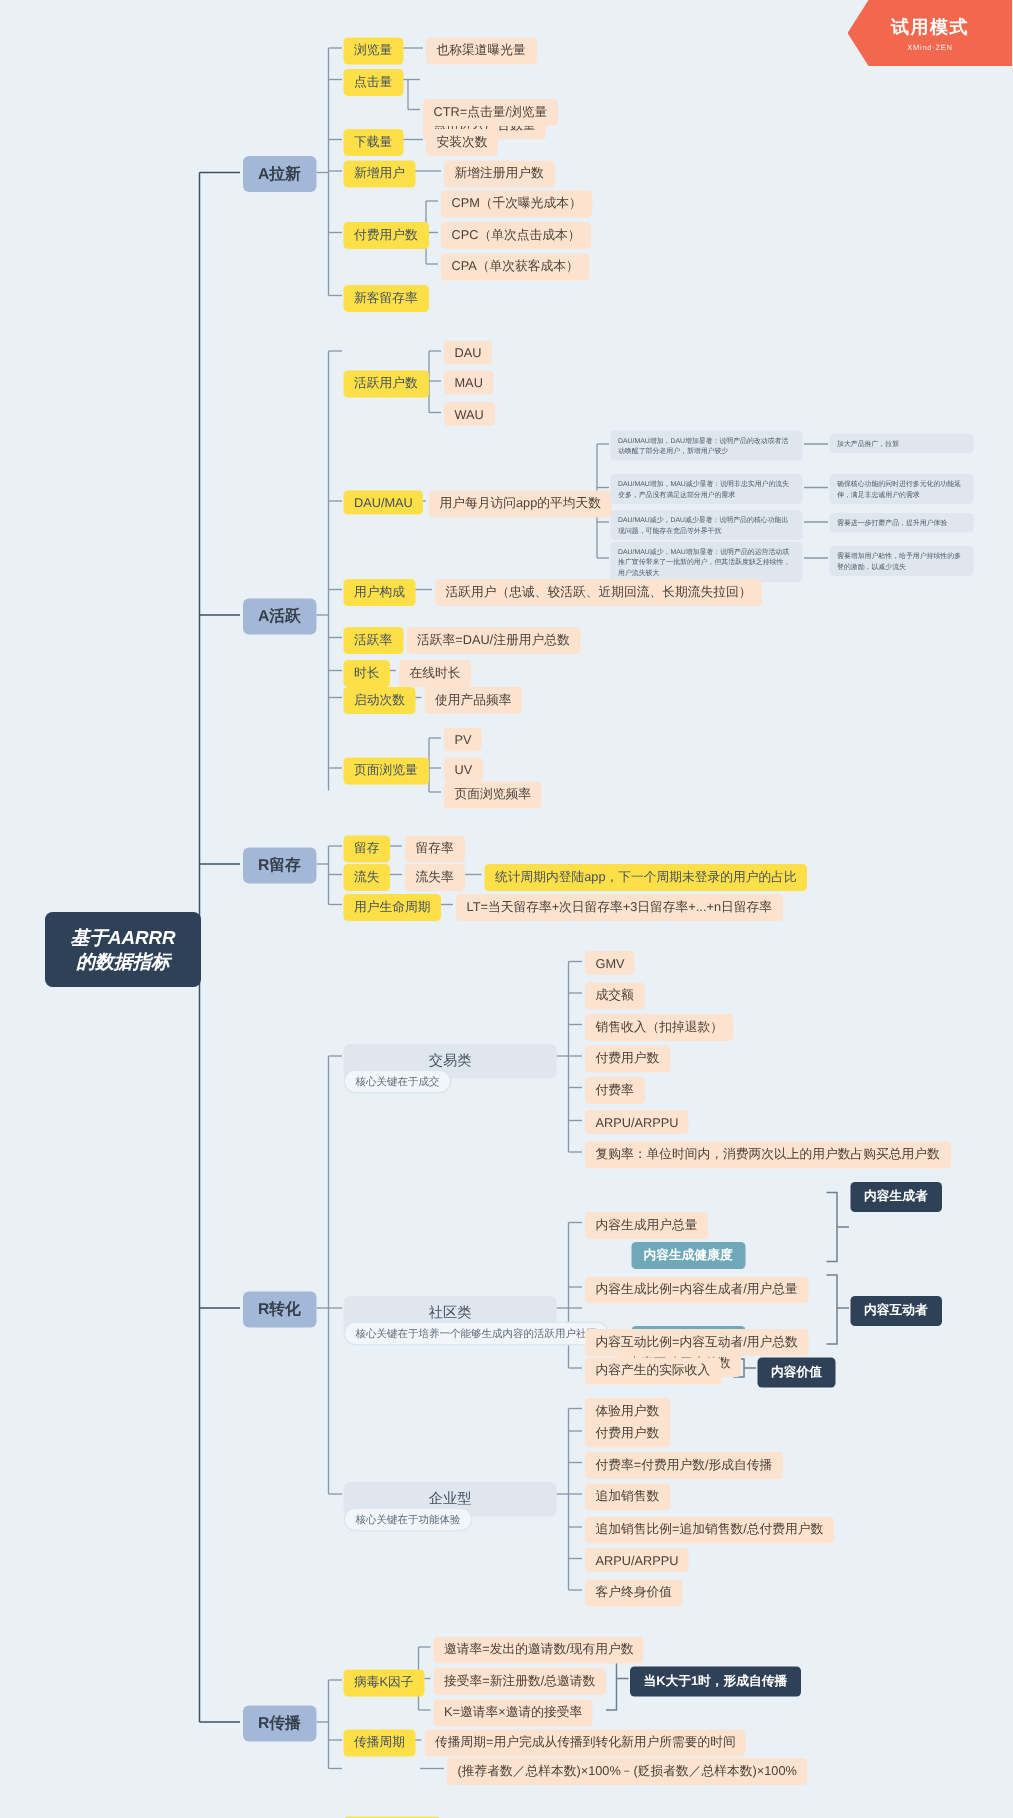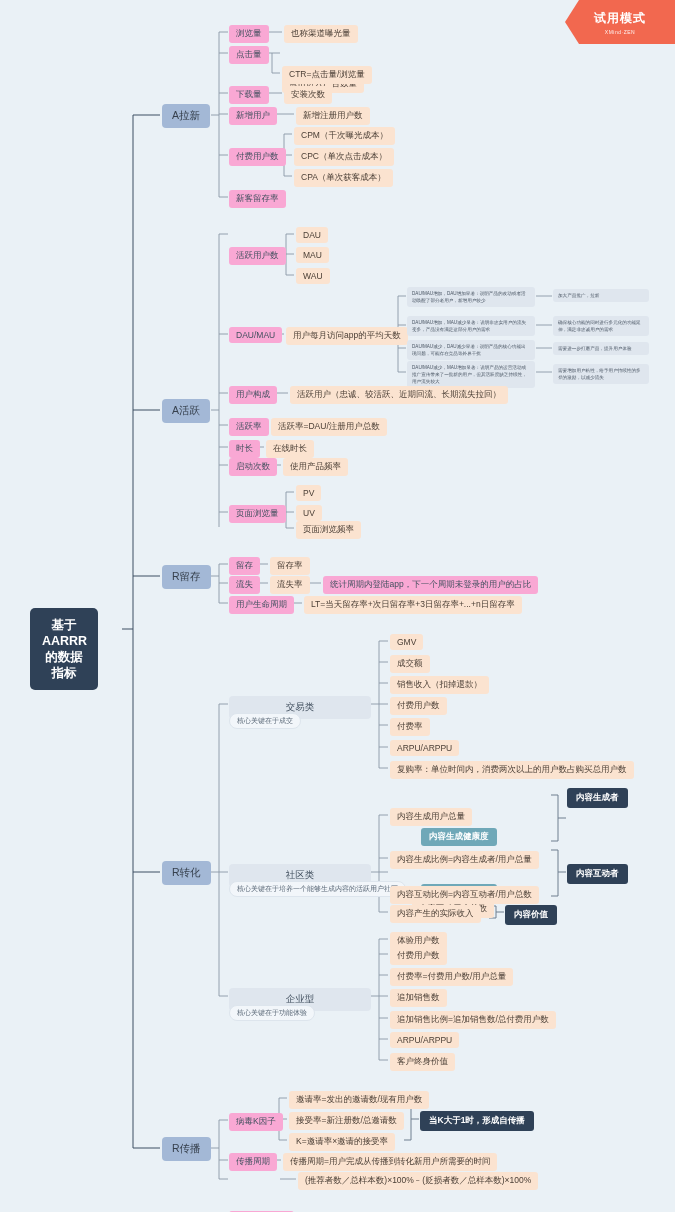--- a/index.html
+++ b/index.html
@@ -17,25 +17,25 @@
 
   
   .root{
     background:#2f4157;color:#ffffff;border-radius:5px;
     padding:9px 12px;font-size:12.5px;font-weight:bold;line-height:16px;
     white-space:normal;text-align:center;
   }
   
   .lvl2{
     background:#a3b8d6;color:#36404d;border-radius:4px;
-    padding:5px 10px;font-size:10.5px;font-weight:normal;
+    padding:5px 10px;font-size:10.5px;font-weight:bold;
   }
   
   .lvl3{
-    background:#f9a8d4;color:#42505f;border-radius:3px;
+    background:#fde047;color:#42505f;border-radius:3px;
     padding:3px 7px;font-size:8.5px;
   }
   
   .peach{
     background:#fbe3d0;color:#4c4037;border-radius:3px;
     padding:3px 7px;font-size:8.5px;
   }
   
   .section{
     background:#dfe6ee;color:#42505f;border-radius:4px;
@@ -227,21 +227,21 @@
       <path d="M558 818 L566 818"></path>
       <path d="M551 850 L558 850 L558 896 L551 896"></path>
       <path d="M558 872 L566 872"></path>
       <path d="M489 906 L496 906 L496 918 L489 918"></path>
       <path d="M496 912 L504 912"></path>
       <path d="M404 1098 L411 1098 L411 1140 L404 1140"></path>
       <path d="M411 1119 L419 1119"></path>
     </g>
   </svg>
 
-  <div class="node root" style="left:30px;top:608px;width:68px;">基于AARRR<br>的数据指标</div>
+  <div class="node root" style="left:30px;top:608px;width:104px;font-style:italic;">基于AARRR<br>的数据指标</div>
 
   <div class="node lvl2" style="left:162px;top:104px;">A拉新</div>
 
   <div class="node lvl3" style="left:229px;top:25px;">浏览量</div>
   <div class="node peach" style="left:284px;top:25px;">也称渠道曝光量</div>
 
   <div class="node lvl3" style="left:229px;top:46px;">点击量</div>
   <div class="node peach" style="left:282px;top:46px;margin-top:29px;">点击进入广告数量</div>
   <div class="node peach" style="left:282px;top:66px;">CTR=点击量/浏览量</div>
 
@@ -329,21 +329,21 @@
   <div class="node peach" style="left:390px;top:886px;">内容互动比例=内容互动者/用户总数</div>
   <div class="node peach" style="left:390px;top:905px;">内容产生的实际收入</div>
   <div class="node navy" style="left:567px;top:788px;">内容生成者</div>
   <div class="node navy" style="left:567px;top:864px;">内容互动者</div>
   <div class="node navy" style="left:505px;top:905px;">内容价值</div>
 
   <div class="node section" style="left:229px;top:988px;width:142px;">企业型</div>
   <div class="node note" style="left:229px;top:1005px;">核心关键在于功能体验</div>
   <div class="node peach" style="left:390px;top:932px;">体验用户数</div>
   <div class="node peach" style="left:390px;top:947px;">付费用户数</div>
-  <div class="node peach" style="left:390px;top:968px;">付费率=付费用户数/用户总量</div>
+  <div class="node peach" style="left:390px;top:968px;">付费率=付费用户数/形成自传播</div>
   <div class="node peach" style="left:390px;top:989px;">追加销售数</div>
   <div class="node peach" style="left:390px;top:1011px;">追加销售比例=追加销售数/总付费用户数</div>
   <div class="node peach" style="left:390px;top:1032px;">ARPU/ARPPU</div>
   <div class="node peach" style="left:390px;top:1053px;">客户终身价值</div>
 
   <div class="node lvl2" style="left:162px;top:1137px;">R传播</div>
 
   <div class="node lvl3" style="left:229px;top:1113px;">病毒K因子</div>
   <div class="node peach" style="left:289px;top:1091px;">邀请率=发出的邀请数/现有用户数</div>
   <div class="node peach" style="left:289px;top:1112px;">接受率=新注册数/总邀请数</div>

